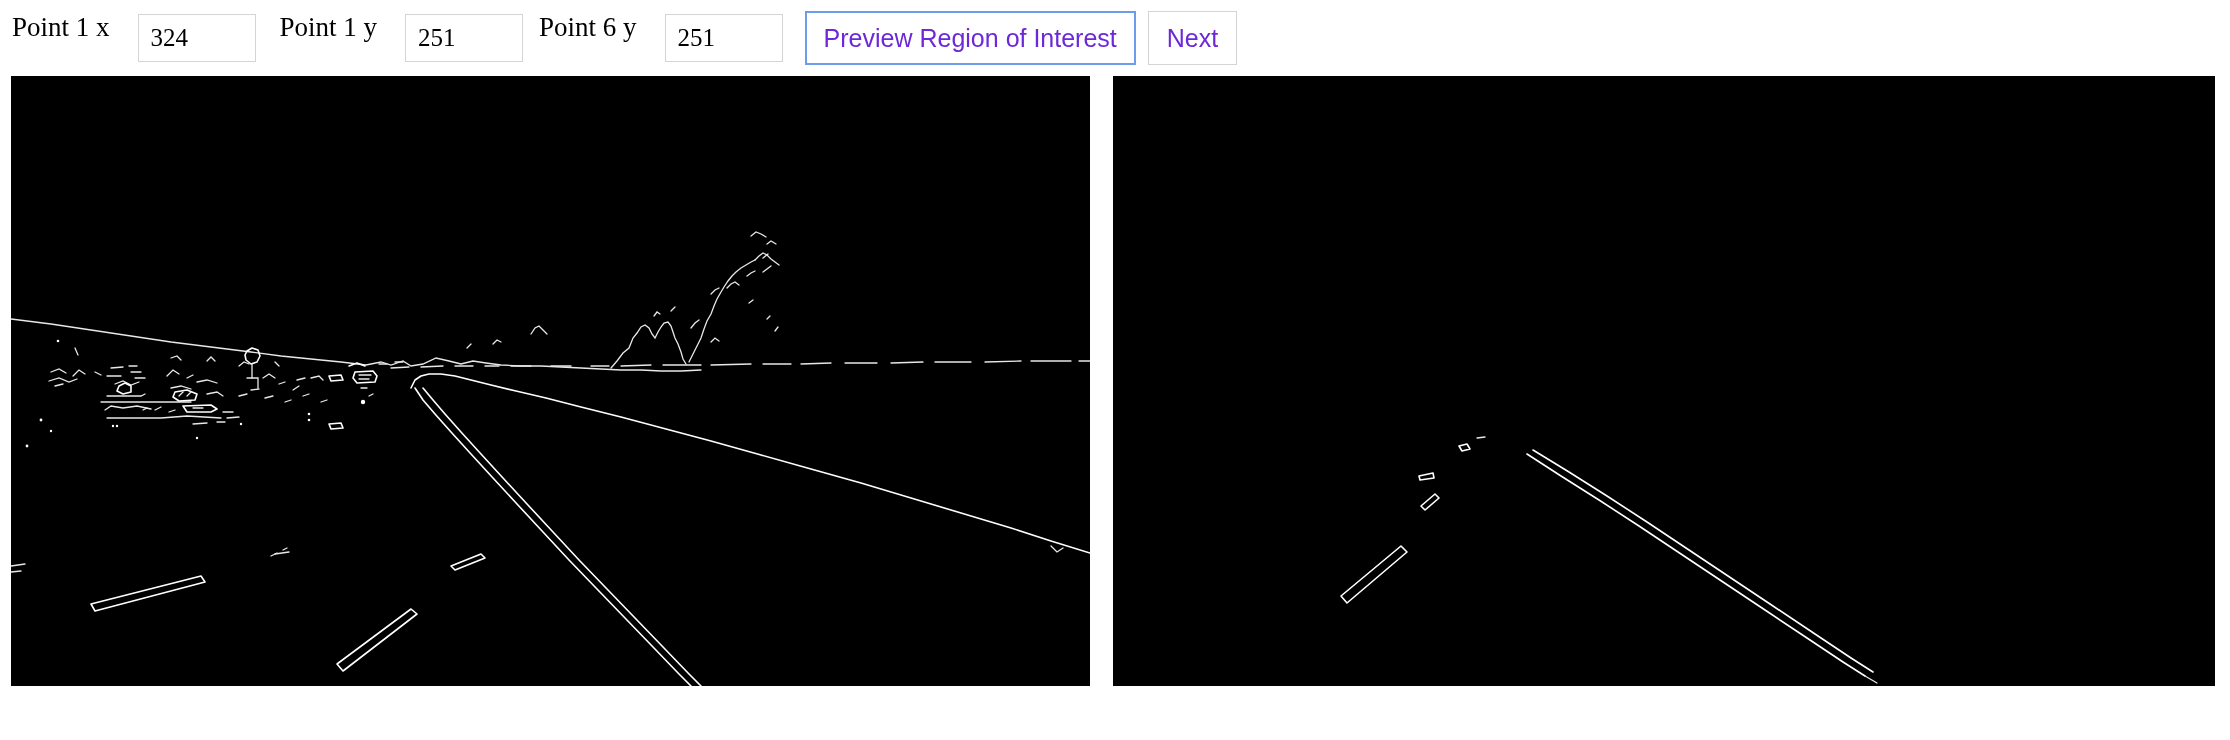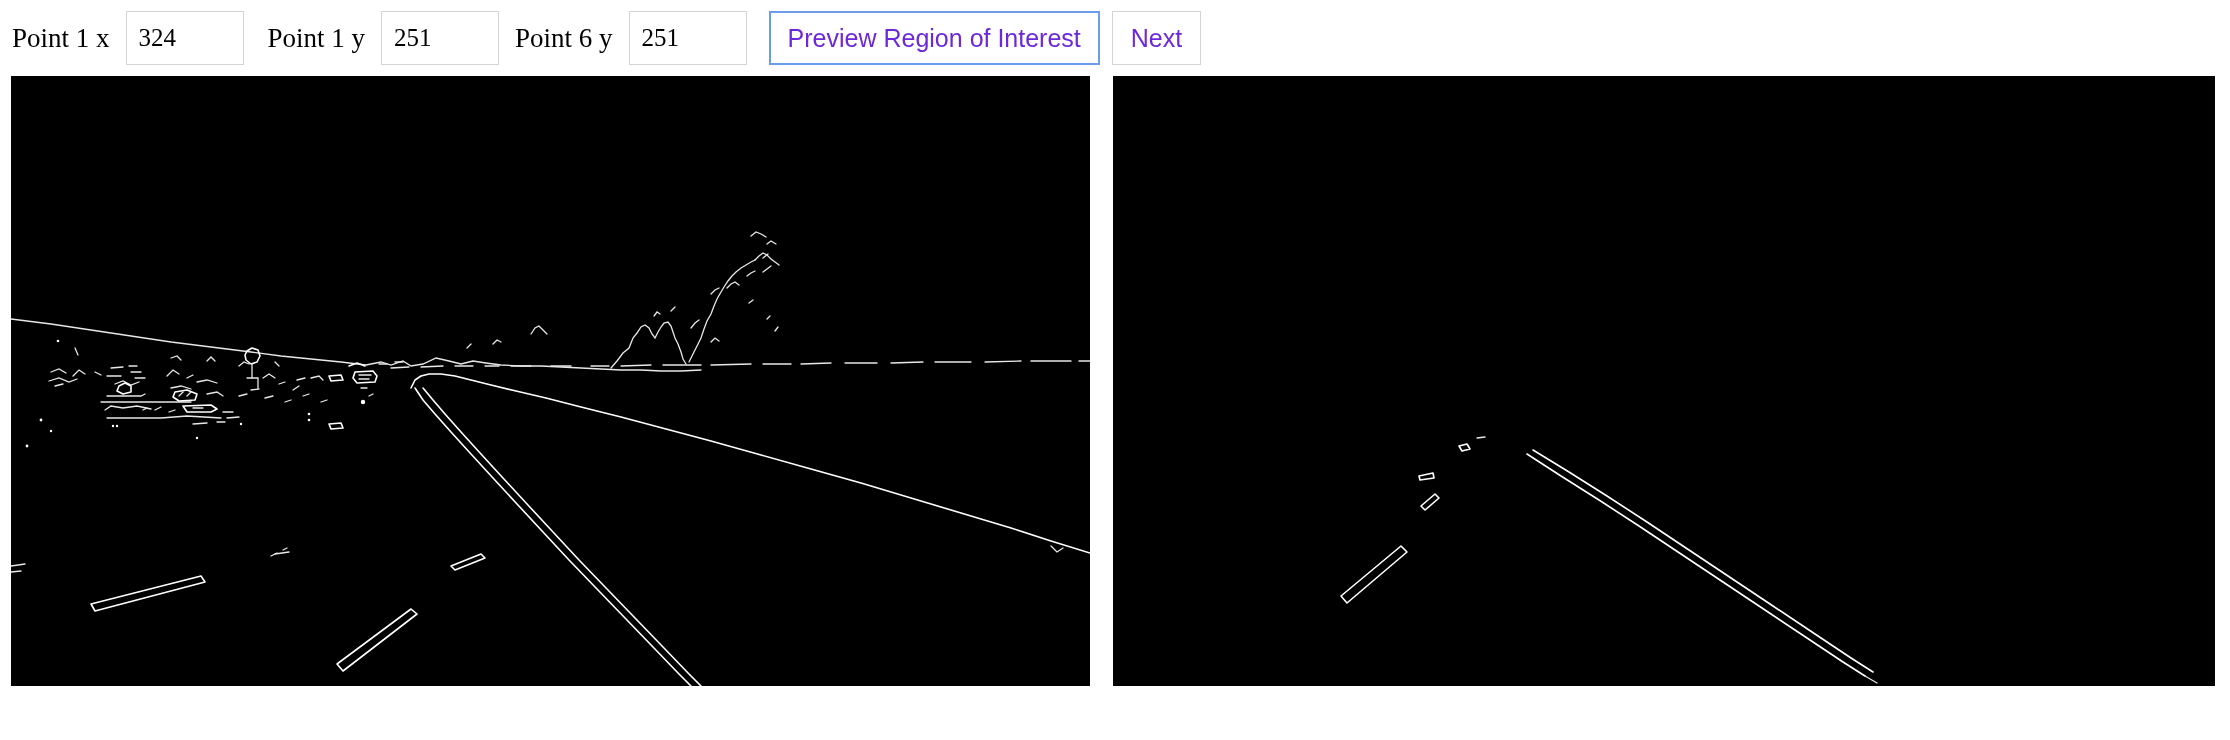--- a/index.html
+++ b/index.html
@@ -21,34 +21,35 @@
     top: 0;
     width: 2230px;
     height: 76px;
     background: #ffffff;
     display: flex;
     align-items: center;
   }
 
   .field-group {
     display: flex;
-    align-items: center;
+    align-items: flex-start;
+    gap: 12px;
   }
 
   .field-label {
     font-family: "Liberation Serif", serif;
     font-size: 27px;
     color: #000000;
     white-space: nowrap;
     line-height: 1;
   }
 
   .text-input {
     box-sizing: border-box;
-    height: 54px;
+    height: 48px;
     width: 118px;
     margin-left: 16px;
     border: 1px solid #d4d4d4;
     background: #ffffff;
     font-family: "Liberation Serif", serif;
     font-size: 25px;
     color: #000000;
     padding: 0 12px;
     outline: none;
     border-radius: 0;

